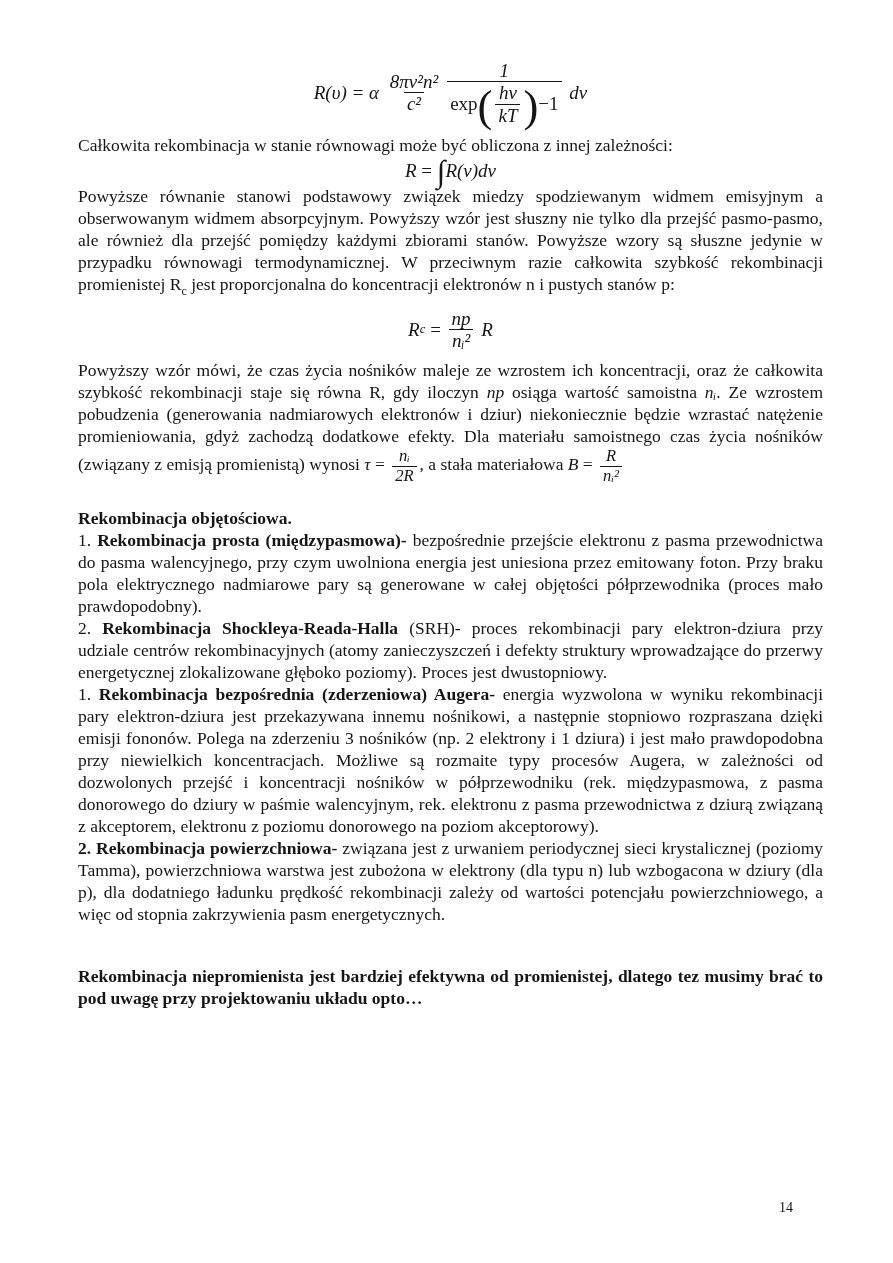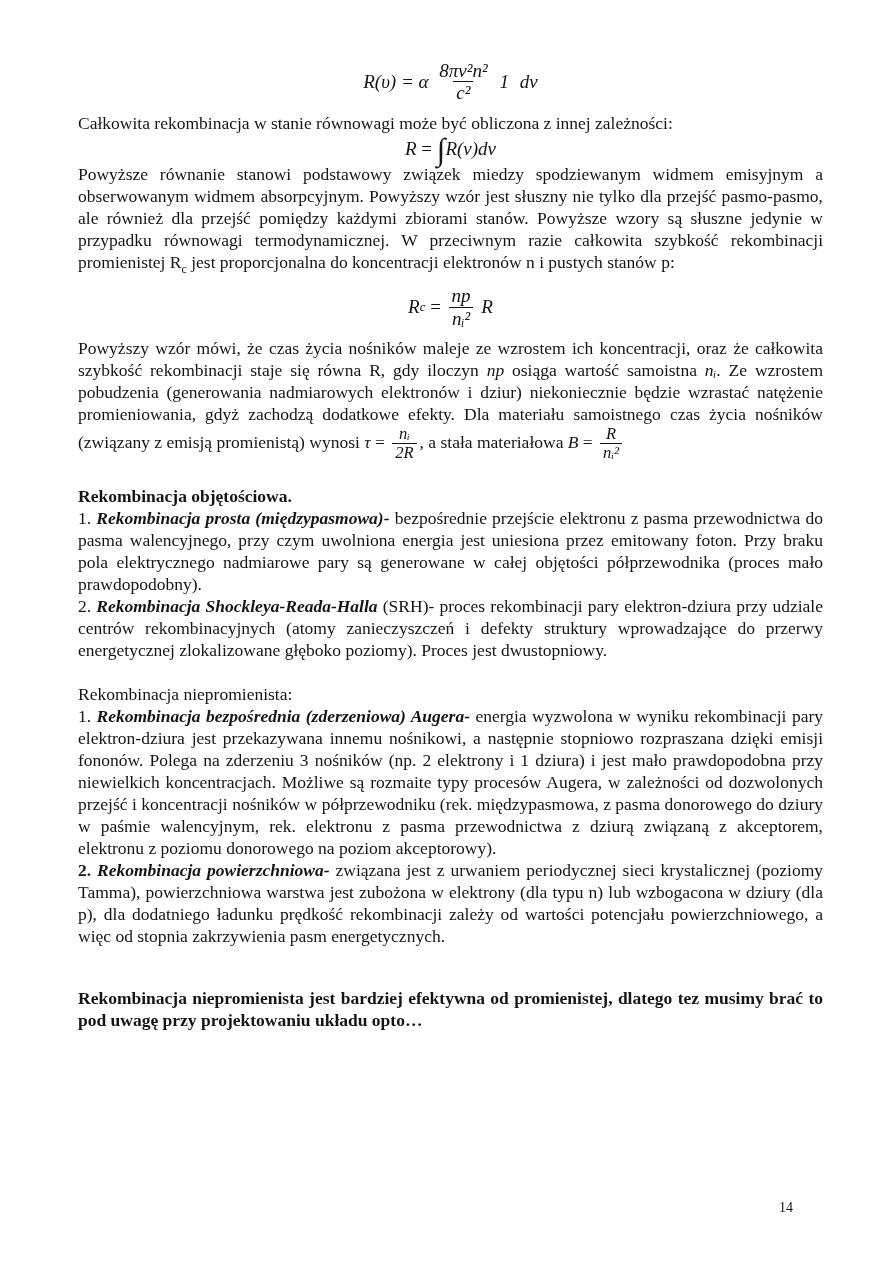--- a/index.html
+++ b/index.html
@@ -25,21 +25,21 @@
   .space-before-2{margin-top:40px;font-weight:bold;}
   .equation{
     display:flex;justify-content:center;align-items:center;
     font-size:19px;line-height:1.12;
     margin:4px 0;
   }
   .equation.tall{margin:6px 0 8px 0;}
   .sg{white-space:pre-wrap;}
   .sg.i,.i{font-style:italic;}
   .sg.b{font-weight:bold;}
-  .sg.bi{font-weight:bold;font-style:italic;}
+  .sg.bi{font-weight:bold;}
   .sg.sub{vertical-align:sub;font-size:68%;}
   .sg.subi{vertical-align:sub;font-size:68%;font-style:italic;}
   .sg.paren{
     font-style:normal;font-weight:300;
     font-size:235%;line-height:0;
     position:relative;top:2px;
   }
   .sg.int{
     font-style:normal;
     font-size:165%;line-height:0;
@@ -71,20 +71,30 @@
 <div class="page">
   <div>
       <div class="block equation tall">
         <span class="sg i">R(υ) = α </span>
         <span class="frac">
           <span class="num i">8πv²n²</span>
           <span class="den i">c²</span>
         </span>
         <span class="frac">
           <span class="num i">1</span>
+          <span class="den">
+            <span class="sg">exp</span>
+            <span class="sg paren">(</span>
+            <span class="frac">
+              <span class="num i">hv</span>
+              <span class="den i">kT</span>
+            </span>
+            <span class="sg paren">)</span>
+            <span class="sg">−1</span>
+          </span>
         </span>
         <span class="sg i"> dv</span>
       </div>
       <div class="block paragraph"><span class="sg">Całkowita rekombinacja w stanie równowagi może być obliczona z innej zależności:</span></div>
       <div class="block equation">
         <span class="sg i">R</span>
         <span class="sg"> = </span>
         <span class="sg int">∫</span>
         <span class="sg i">R(v)dv</span>
       </div>
@@ -102,20 +112,19 @@
       <div class="block paragraph justify"><span class="sg">Powyższy wzór mówi, że czas życia nośników maleje ze wzrostem ich koncentracji, oraz że całkowita szybkość rekombinacji staje się równa R, gdy iloczyn </span><span class="sg i">np</span><span class="sg"> osiąga wartość samoistna </span><span class="sg i">nᵢ</span><span class="sg">. Ze wzrostem pobudzenia (generowania nadmiarowych elektronów i dziur) niekoniecznie będzie wzrastać natężenie promieniowania, gdyż zachodzą dodatkowe efekty. Dla materiału samoistnego czas życia nośników (związany z emisją promienistą) wynosi </span><span class="sg i">τ</span><span class="sg"> = </span><span class="frac">
           <span class="num i">nᵢ</span>
           <span class="den i">2R</span>
         </span><span class="sg">, a stała materiałowa </span><span class="sg i">B</span><span class="sg"> = </span><span class="frac">
           <span class="num i">R</span>
           <span class="den i">nᵢ²</span>
         </span></div>
       <div class="block heading space-before"><span class="sg b">Rekombinacja objętościowa.</span></div>
       <div class="block paragraph justify"><span class="sg">1. </span><span class="sg bi">Rekombinacja prosta (międzypasmowa)-</span><span class="sg"> bezpośrednie przejście elektronu z pasma przewodnictwa do pasma walencyjnego, przy czym uwolniona energia jest uniesiona przez emitowany foton. Przy braku pola elektrycznego nadmiarowe pary są generowane w całej objętości półprzewodnika (proces mało prawdopodobny).</span></div>
       <div class="block paragraph justify"><span class="sg">2. </span><span class="sg bi">Rekombinacja Shockleya-Reada-Halla</span><span class="sg"> (SRH)- proces rekombinacji pary elektron-dziura przy udziale centrów rekombinacyjnych (atomy zanieczyszczeń i defekty struktury wprowadzające do przerwy energetycznej zlokalizowane głęboko poziomy). Proces jest dwustopniowy.</span></div>
-      <div class="block paragraph space-before"><span class="sg">Rekombinacja niepromienista:</span></div>
       <div class="block paragraph justify"><span class="sg">1. </span><span class="sg bi">Rekombinacja bezpośrednia (zderzeniowa) Augera-</span><span class="sg"> energia wyzwolona w wyniku rekombinacji pary elektron-dziura jest przekazywana innemu nośnikowi, a następnie stopniowo rozpraszana dzięki emisji fononów. Polega na zderzeniu 3 nośników (np. 2 elektrony i 1 dziura) i jest mało prawdopodobna przy niewielkich koncentracjach. Możliwe są rozmaite typy procesów Augera, w zależności od dozwolonych przejść i koncentracji nośników w półprzewodniku (rek. międzypasmowa, z pasma donorowego do dziury w paśmie walencyjnym, rek. elektronu z pasma przewodnictwa z dziurą związaną z akceptorem, elektronu z poziomu donorowego na poziom akceptorowy).</span></div>
       <div class="block paragraph justify"><span class="sg b">2. </span><span class="sg bi">Rekombinacja powierzchniowa-</span><span class="sg"> związana jest z urwaniem periodycznej sieci krystalicznej (poziomy Tamma), powierzchniowa warstwa jest zubożona w elektrony (dla typu n) lub wzbogacona w dziury (dla p), dla dodatniego ładunku prędkość rekombinacji zależy od wartości potencjału powierzchniowego, a więc od stopnia zakrzywienia pasm energetycznych.</span></div>
       <div class="block paragraph justify space-before-2"><span class="sg">Rekombinacja niepromienista jest bardziej efektywna od promienistej, dlatego tez musimy brać to pod uwagę przy projektowaniu układu opto…</span></div>
     </div>
 </div>
 
 <div class="page-number">14</div>
 
 </body></html>

